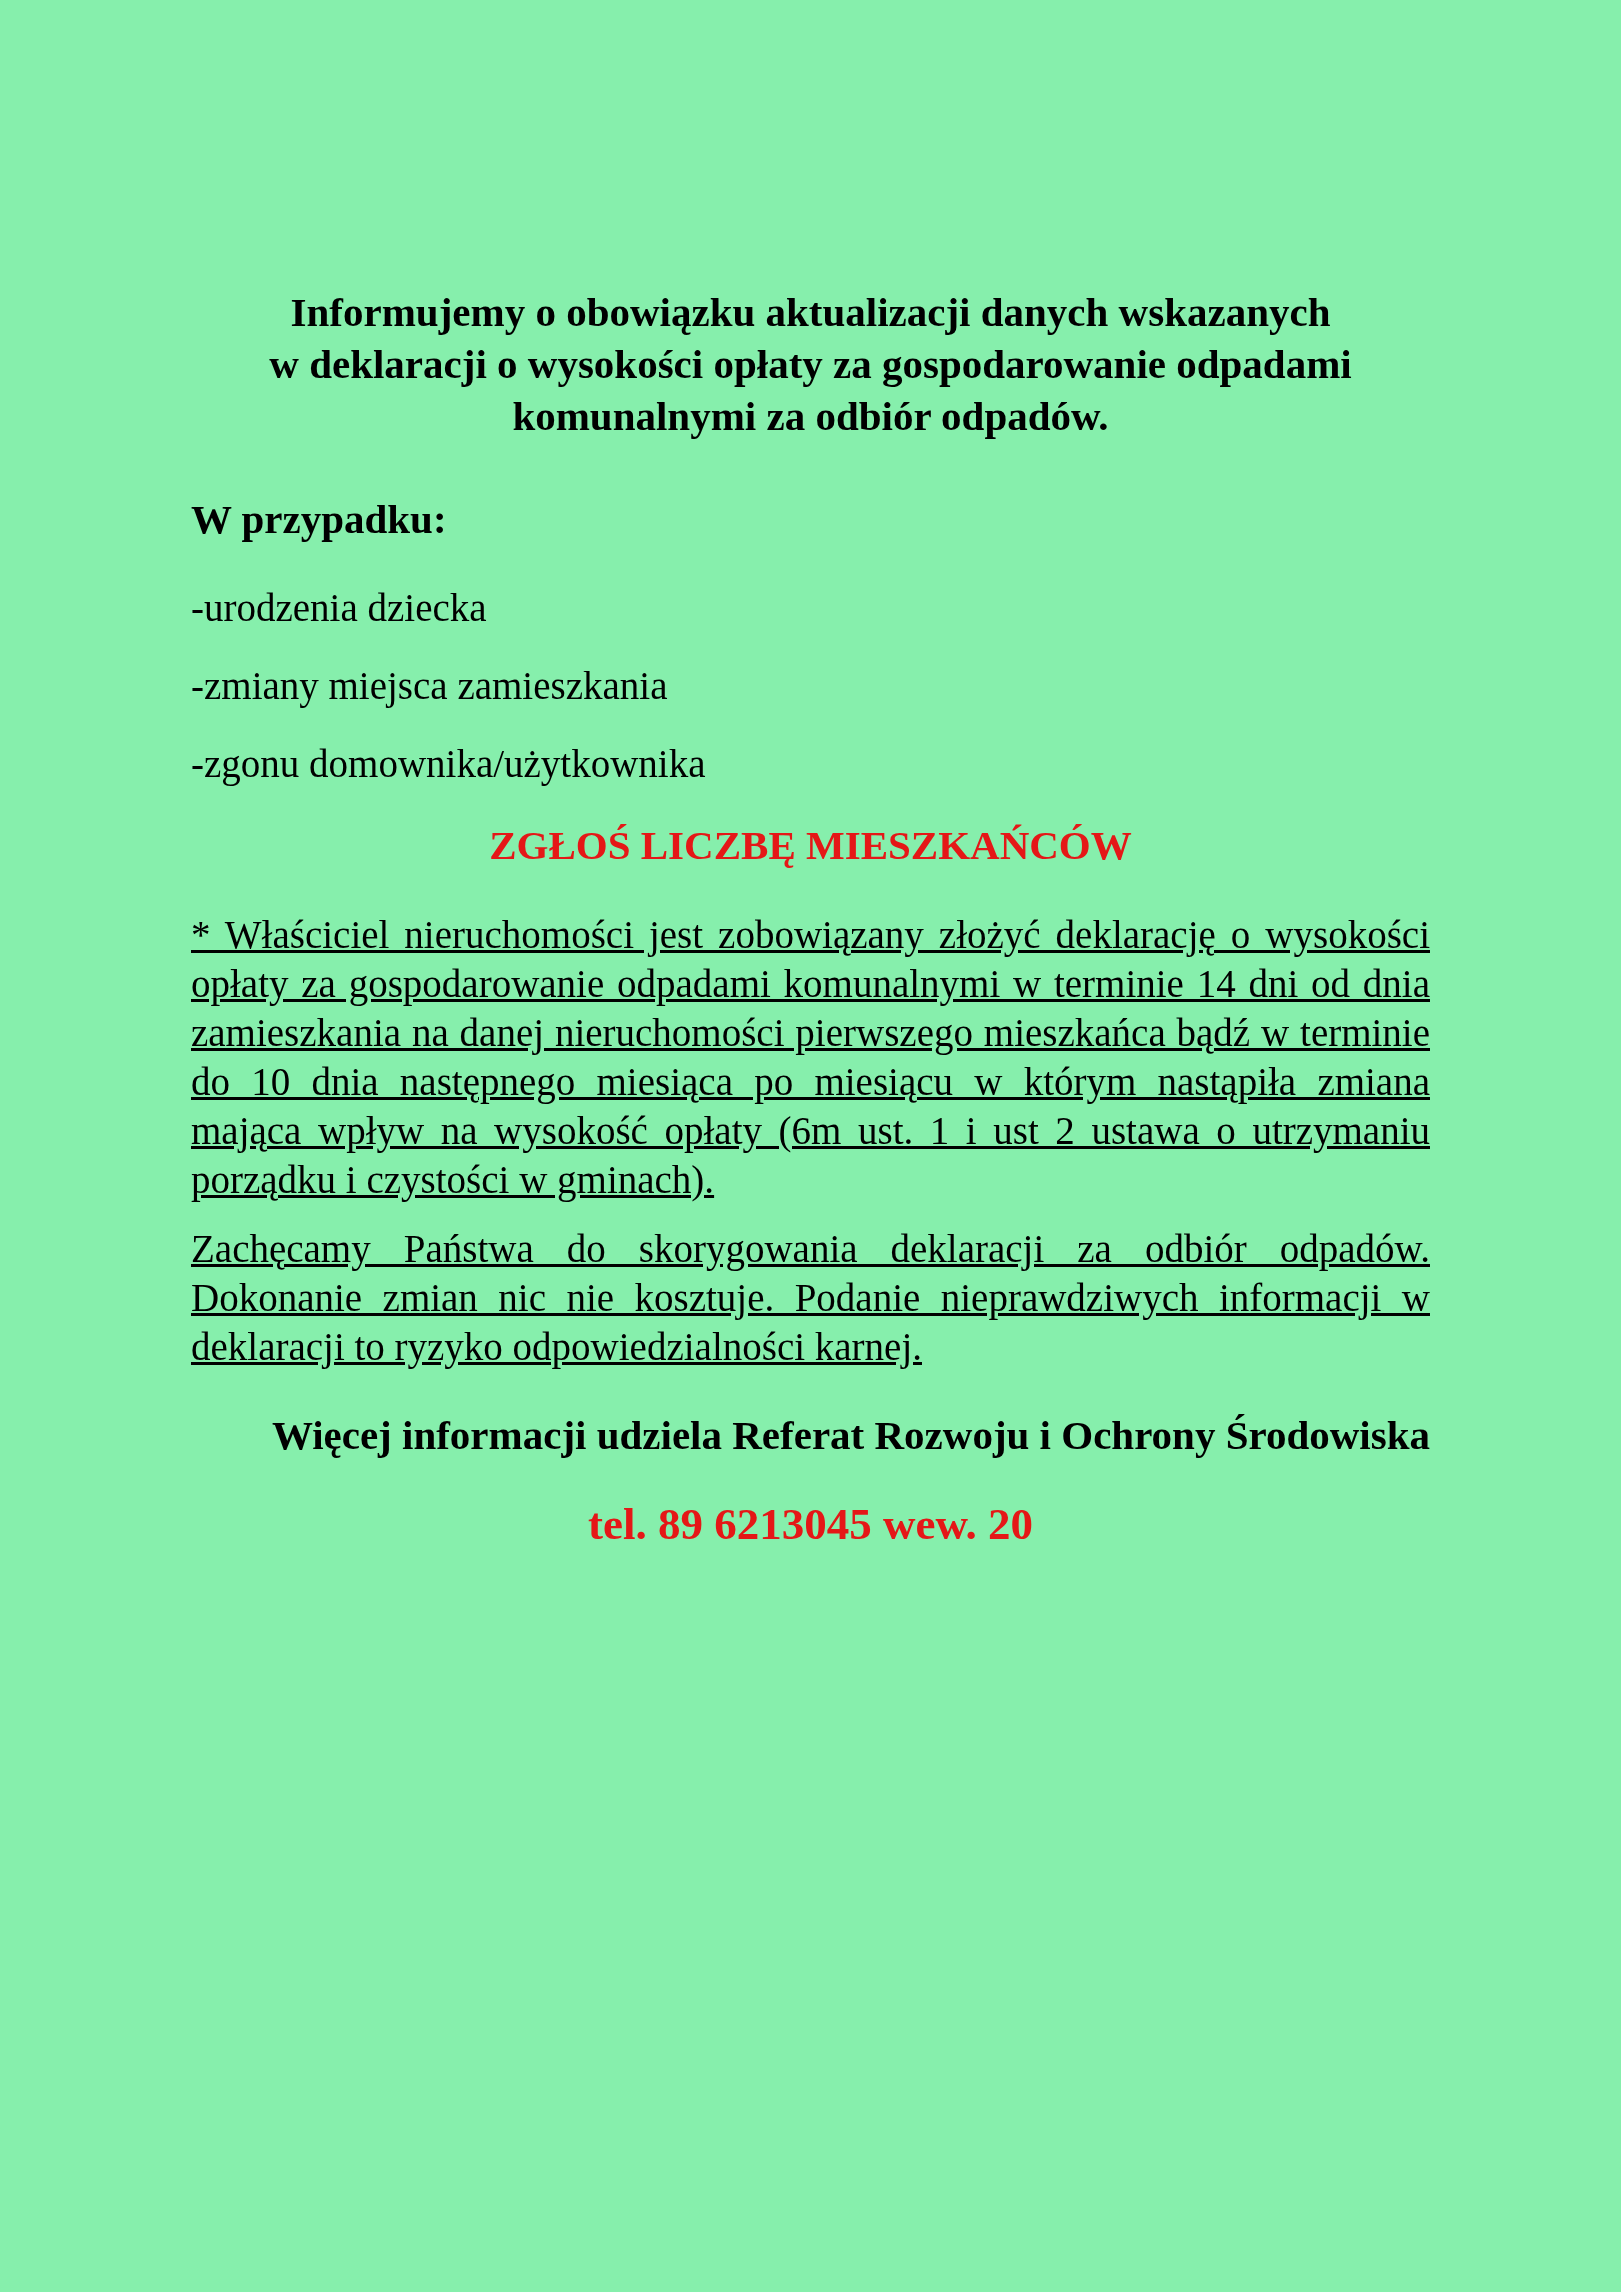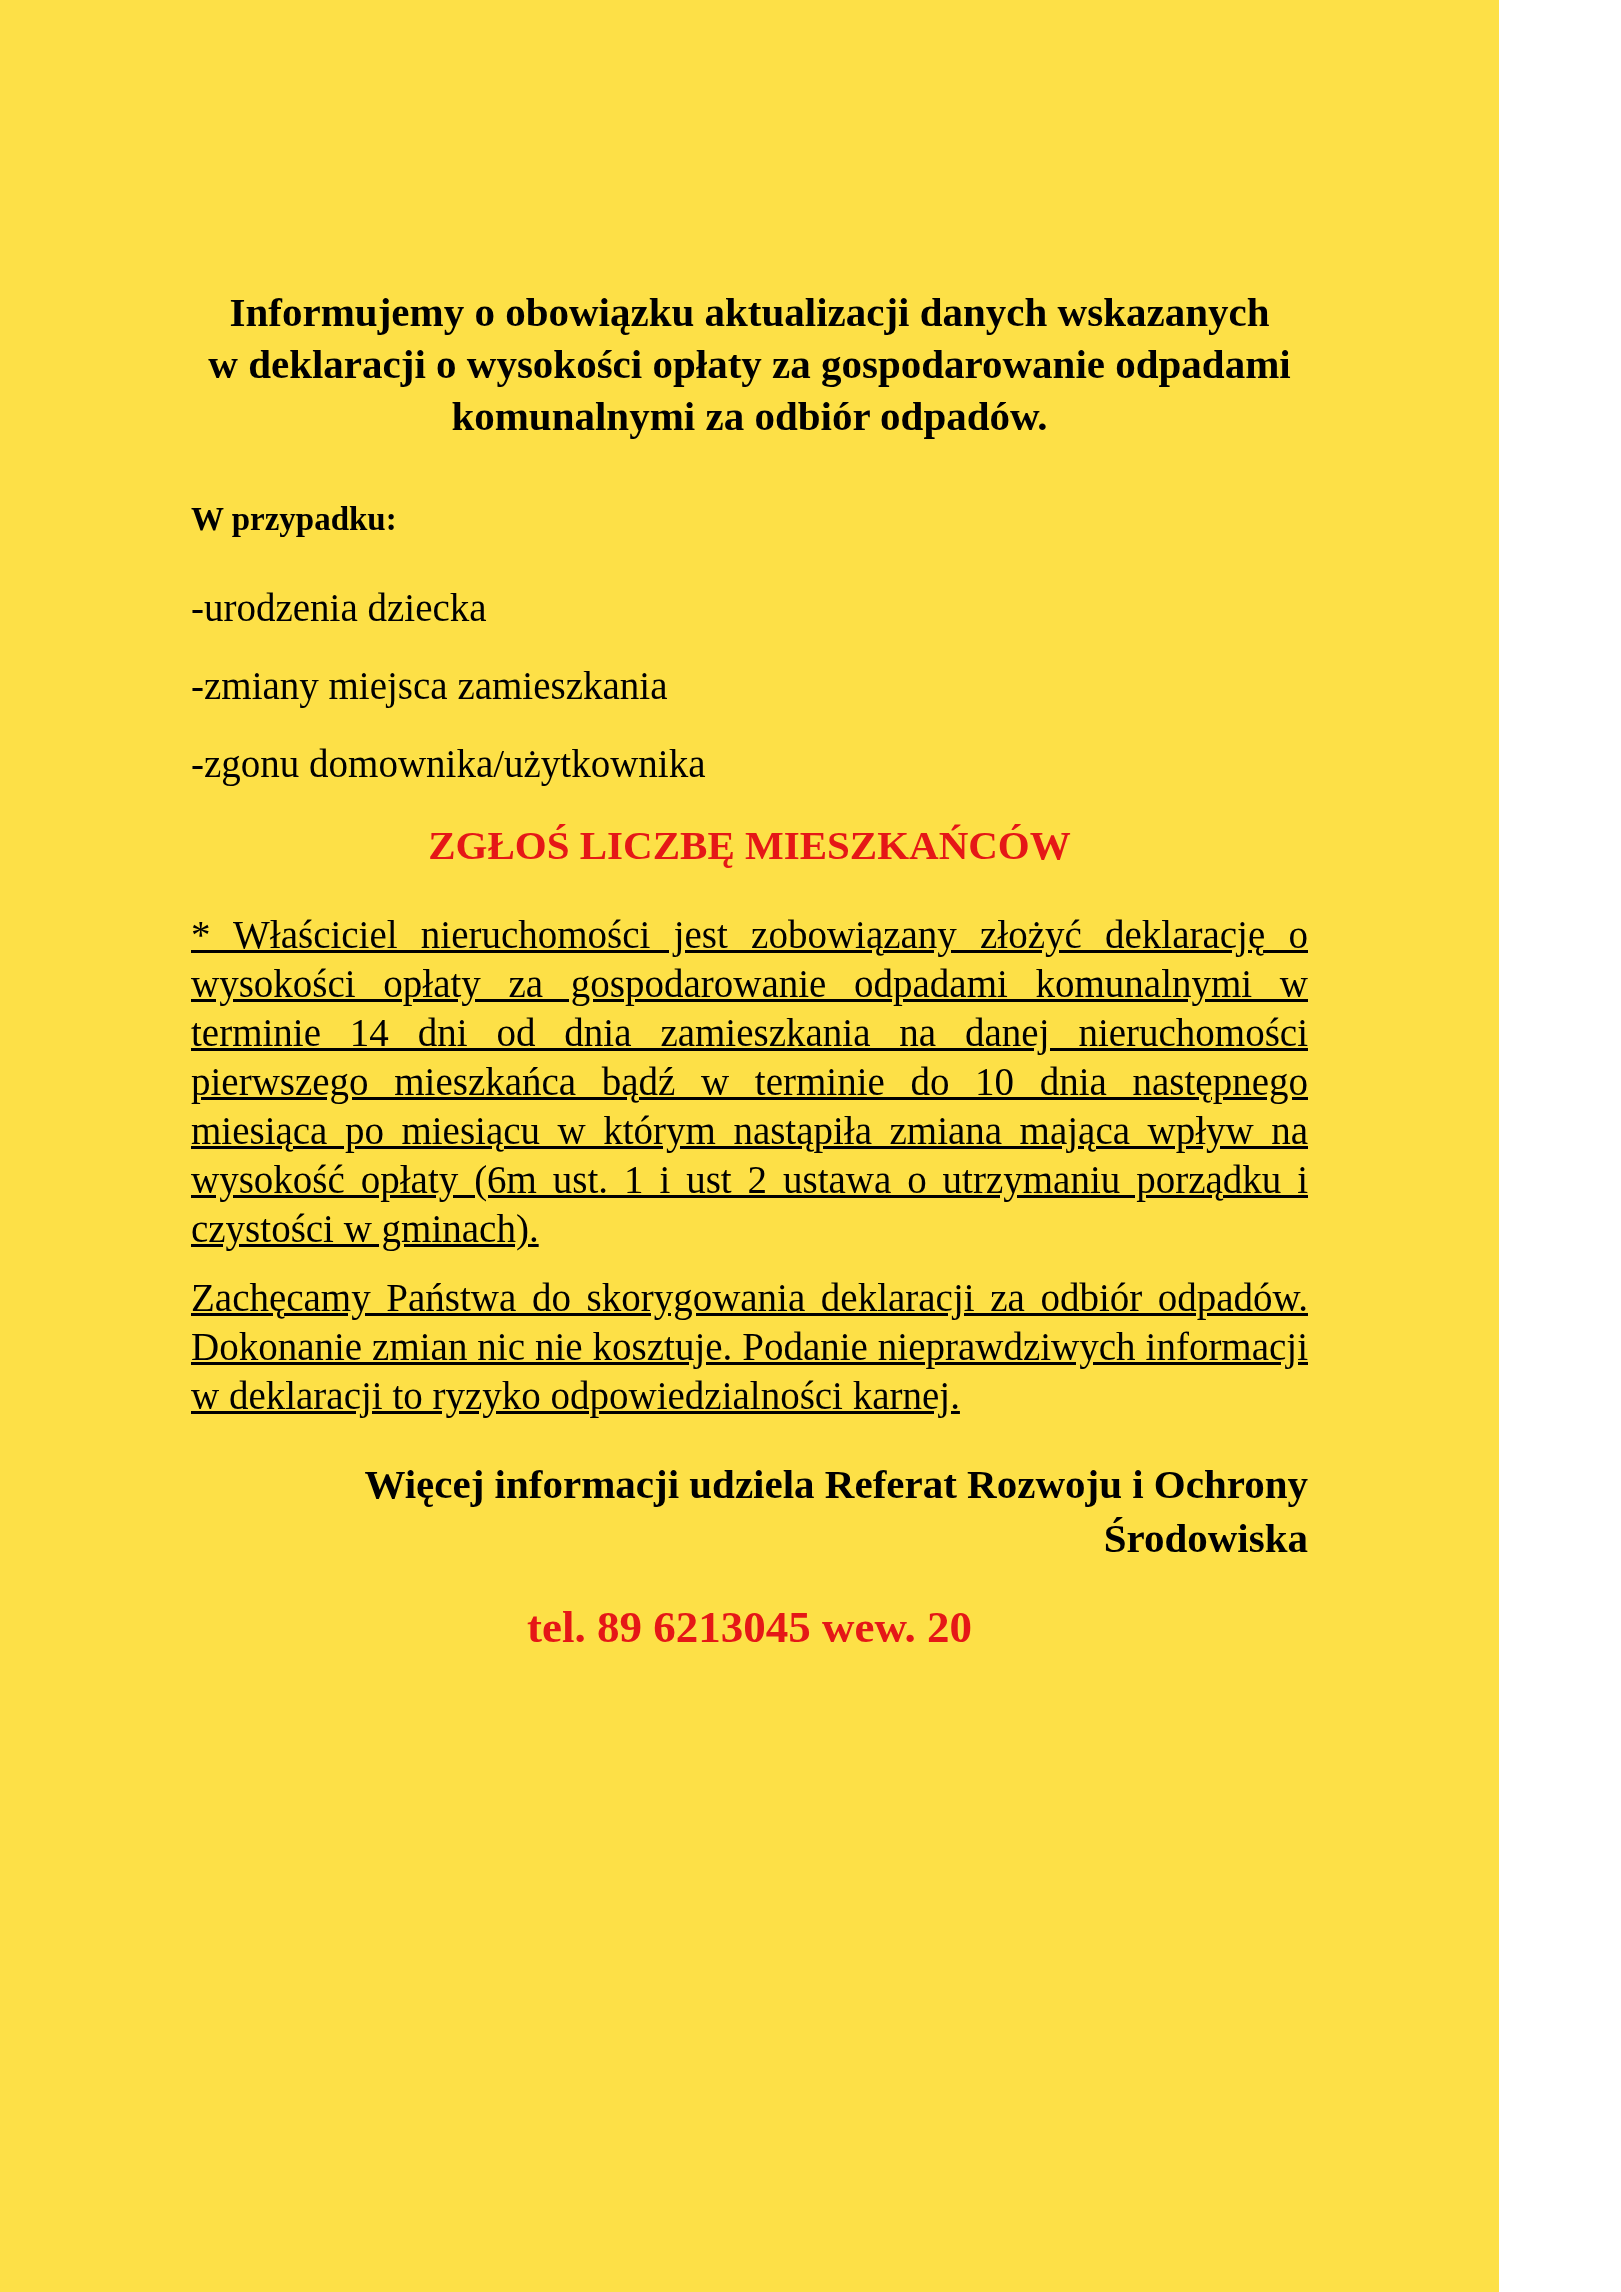--- a/index.html
+++ b/index.html
@@ -9,36 +9,36 @@
   }
   body {
     width: 1621px;
     height: 2293px;
     font-family: "Liberation Serif", "DejaVu Serif", serif;
     color: #000000;
     position: relative;
   }
   .page {
     box-sizing: border-box;
-    width: 1499px;
+    width: 1621px;
     height: 2293px;
     padding: 286px 191px 0 191px;
-    background: #fde047;
+    background: #86efac;
   }
   .title {
     margin: 0;
     font-size: 41px;
     font-weight: bold;
     text-align: center;
     line-height: 52px;
   }
   .title .line { display: block; }
   .section-heading {
     margin: 53px 0 0 0;
-    font-size: 33px;
+    font-size: 41px;
     font-weight: bold;
     text-align: left;
     line-height: 49px;
     font-family: Liberation Serif, serif;
   }
   .case {
     margin: 0;
     font-size: 39px;
     line-height: 49px;
     text-align: left;

